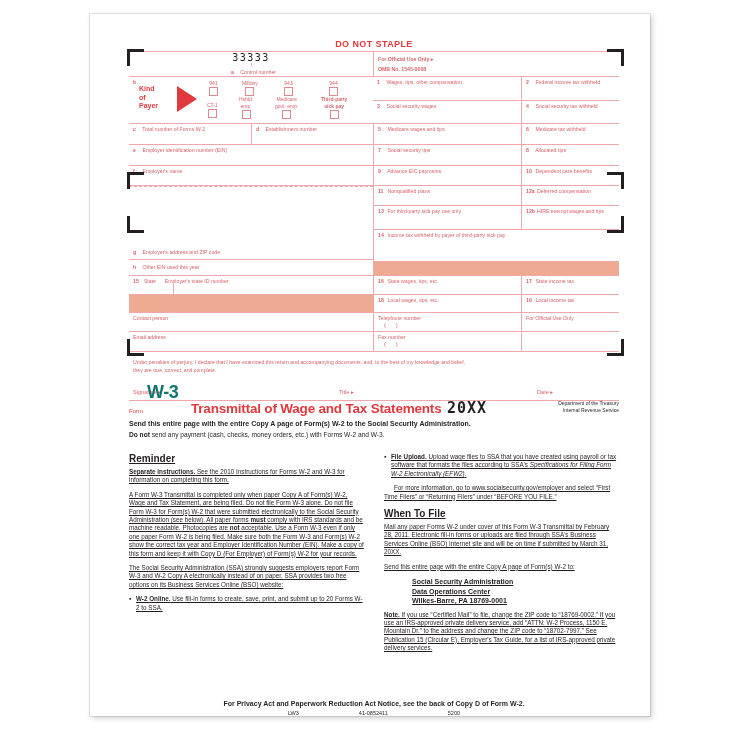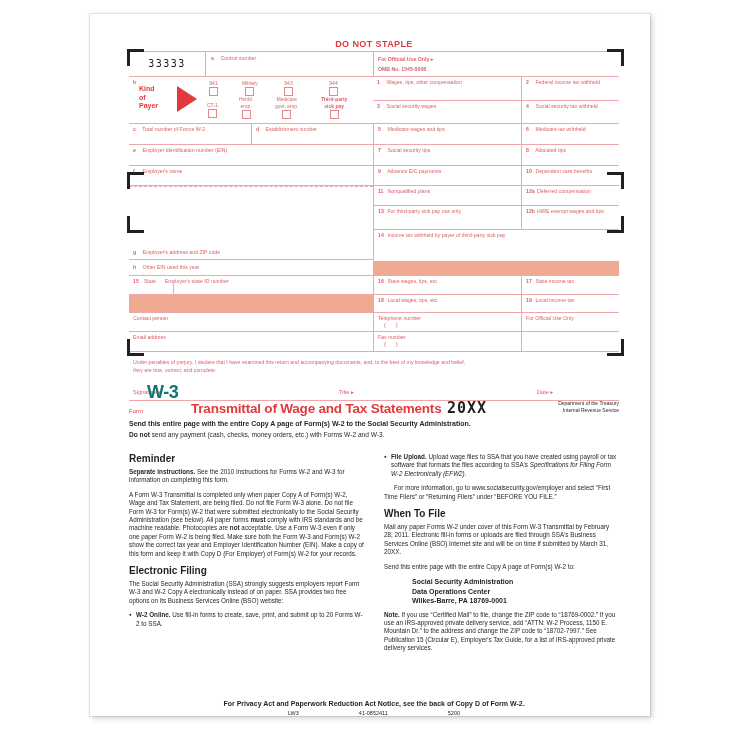--- a/index.html
+++ b/index.html
@@ -75,21 +75,21 @@
   .w3head{position:absolute;left:39px;top:383px;width:490px;color:#231f20;}
   .w3line{position:relative;height:20px;}
   .fw{position:absolute;left:0;bottom:3px;font-size:6px;color:#e03a3e;}
   .w3big{position:absolute;left:18px;bottom:14px;font-size:18px;font-weight:bold;letter-spacing:-.4px;color:#0f766e;}
   .w3title{position:absolute;left:62px;bottom:1.5px;font-size:13.5px;font-weight:bold;color:#e03a3e;letter-spacing:-.2px;}
   .w3year{position:absolute;left:318px;bottom:0px;font-size:15px;font-family:"DejaVu Sans Mono",monospace;font-weight:bold;color:#231f20;letter-spacing:1px;}
   .w3dept{position:absolute;right:0;bottom:4px;font-size:5px;line-height:6.5px;text-align:right;color:#231f20;}
   .sub1{font-size:7px;font-weight:bold;margin-top:3px;color:#231f20;}
   .sub2{font-size:6.6px;margin-top:4px;color:#231f20;}
   .cols{position:absolute;left:39px;top:432px;width:490px;display:flex;gap:20px;color:#231f20;}
-  .col{width:235px;}
+  .col{width:235px;text-decoration:underline;}
   .h2{font-size:10px;font-weight:bold;margin:7px 0 4px 0;}
   .p{font-size:6.3px;line-height:8.4px;margin:0 0 6px 0;text-align:left;}
   .p.ind{text-indent:10px;}
   .bul{font-size:6.3px;line-height:8.4px;margin:0 0 6px 0;padding-left:7px;position:relative;}
   .bul:before{content:"\25CF";position:absolute;left:0;top:0;font-size:4.5px;}
   .addr{font-size:7px;font-weight:bold;line-height:9.5px;margin:4px 0 5px 28px;}
   .foot{position:absolute;left:39px;top:686px;width:490px;text-align:center;color:#231f20;}
   .foot .ln1{font-size:7px;font-weight:bold;}
   .foot .ln2{display:flex;justify-content:center;gap:60px;font-size:5.5px;margin-top:3px;}
 </style>
@@ -98,21 +98,21 @@
 
 <div class="page">
 
   <div class="form">
 
     <div class="donotstaple">DO NOT STAPLE</div>
 
     <div class="grid">
 
       <div class="row">
-        <div class="cell left" style="display:flex;height:24px;padding:0;">
+        <div class="cell left" style="display:flex;align-items:center;height:24px;padding:0;flex-direction:column;">
           <div class="ctrlbox">33333</div>
           <div style="border-left:1px solid #eea7ab;height:24px;"></div>
           <div class="lbl" style="padding:3px 0 0 5px;"><span class="num">a</span> <span>Control number</span></div>
         </div>
         <div class="cell" style="width:246px;height:24px;">
           <div class="lbl" style="font-weight:bold;padding-top:2px;">For Official Use Only ▸</div>
           <div class="lbl" style="font-weight:bold;padding-top:3px;">OMB No. 1545-0008</div>
         </div>
       </div>
 
@@ -348,21 +348,20 @@
   </div>
 
   <div class="cols">
 
     <div class="col">
       <div class="h2">Reminder</div>
       <div class="p"><b>Separate instructions.</b><span> See the 2010 Instructions for Forms W-2 and W-3 for information on completing this form.</span></div>
 
       <div class="p"><span>A Form W-3 Transmittal is completed only when paper Copy A of Form(s) W-2, Wage and Tax Statement, are being filed. Do not file Form W-3 alone. Do not file Form W-3 for Form(s) W-2 that were submitted electronically to the Social Security Administration (see below). All paper forms </span><b>must</b><span> comply with IRS standards and be machine readable. Photocopies are </span><b>not</b><span> acceptable. Use a Form W-3 even if only one paper Form W-2 is being filed. Make sure both the Form W-3 and Form(s) W-2 show the correct tax year and Employer Identification Number (EIN). Make a copy of this form and keep it with Copy D (For Employer) of Form(s) W-2 for your records.</span></div>
 
-      <div class="h2">Electronic Filing</div>
       <div class="p">The Social Security Administration (SSA) strongly suggests employers report Form W-3 and W-2 Copy A electronically instead of on paper. SSA provides two free options on its Business Services Online (BSO) website:</div>
       <div class="bul"><b>W-2 Online.</b><span> Use fill-in forms to create, save, print, and submit up to 20 Forms W-2 to SSA.</span></div>
     </div>
 
     <div class="col">
       <div class="bul" style="margin-top:7px;"><b>File Upload.</b><span> Upload wage files to SSA that you have created using payroll or tax software that formats the files according to SSA's </span><i>Specifications for Filing Form W-2 Electronically (EFW2)</i><span>.</span></div>
       <div class="p ind">For more information, go to www.socialsecurity.gov/employer and select “First Time Filers” or “Returning Filers” under “BEFORE YOU FILE.”</div>
 
       <div class="h2">When To File</div>
       <div class="p">Mail any paper Forms W-2 under cover of this Form W-3 Transmittal by February 28, 2011. Electronic fill-in forms or uploads are filed through SSA's Business Services Online (BSO) Internet site and will be on time if submitted by March 31, 20XX.</div>

